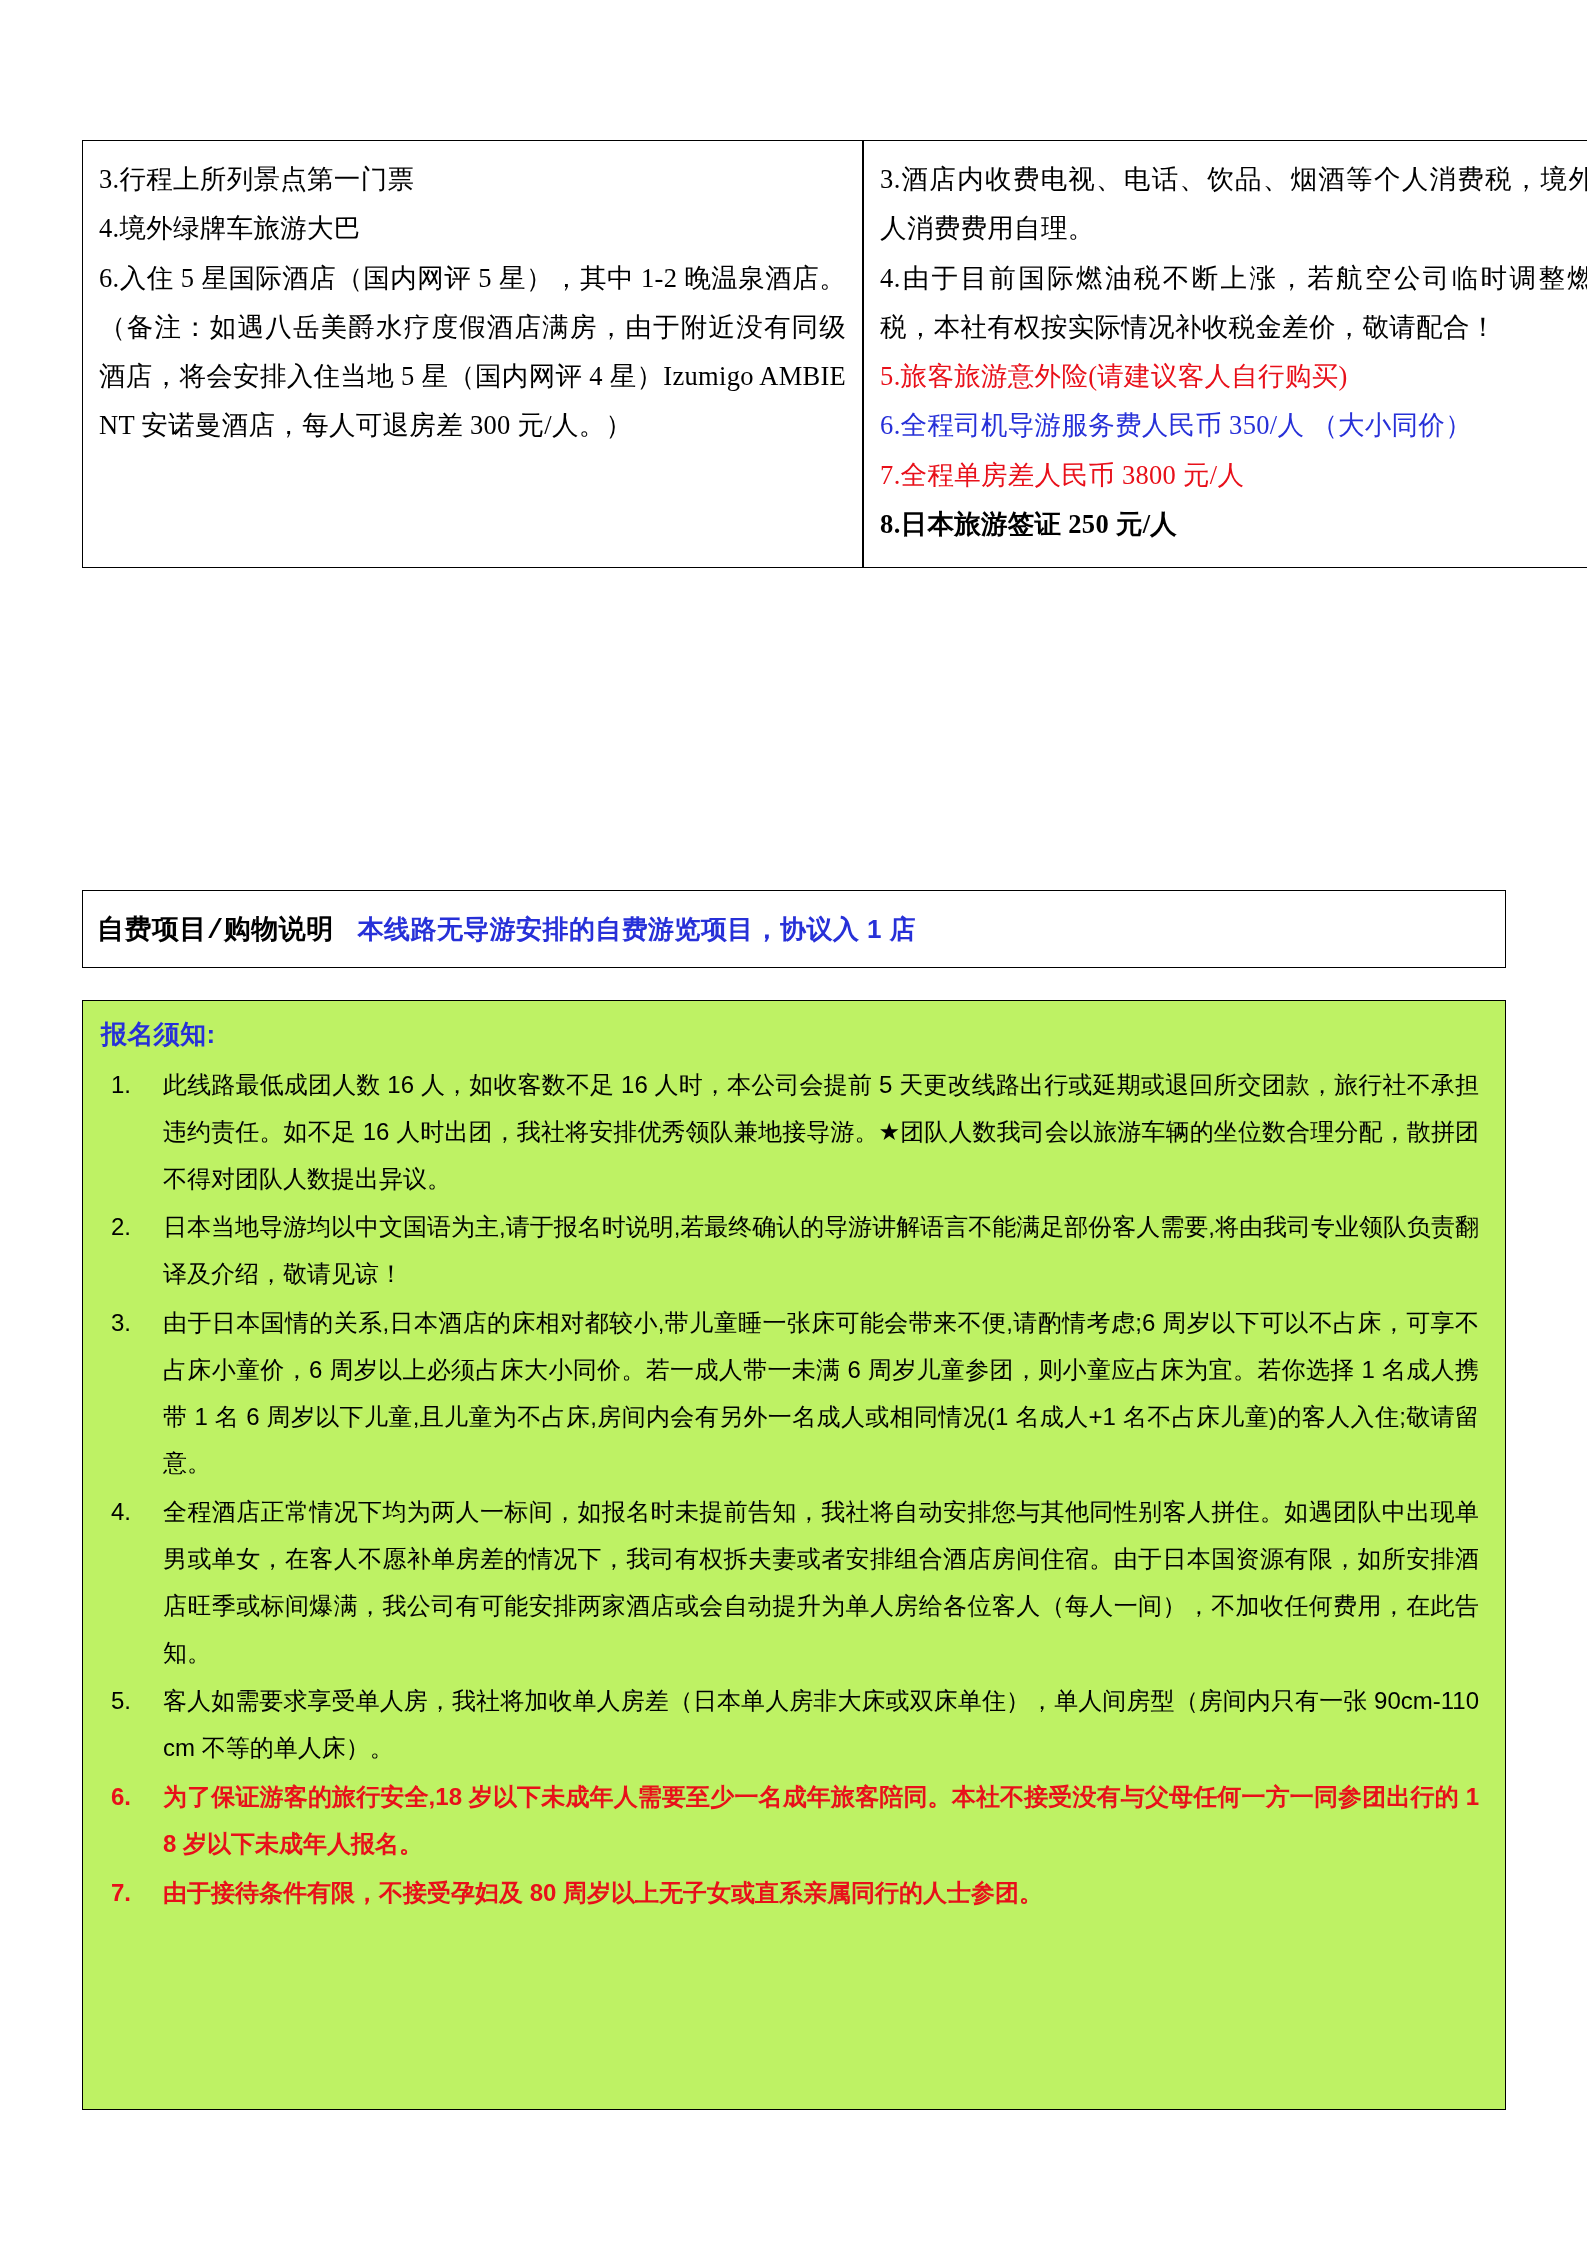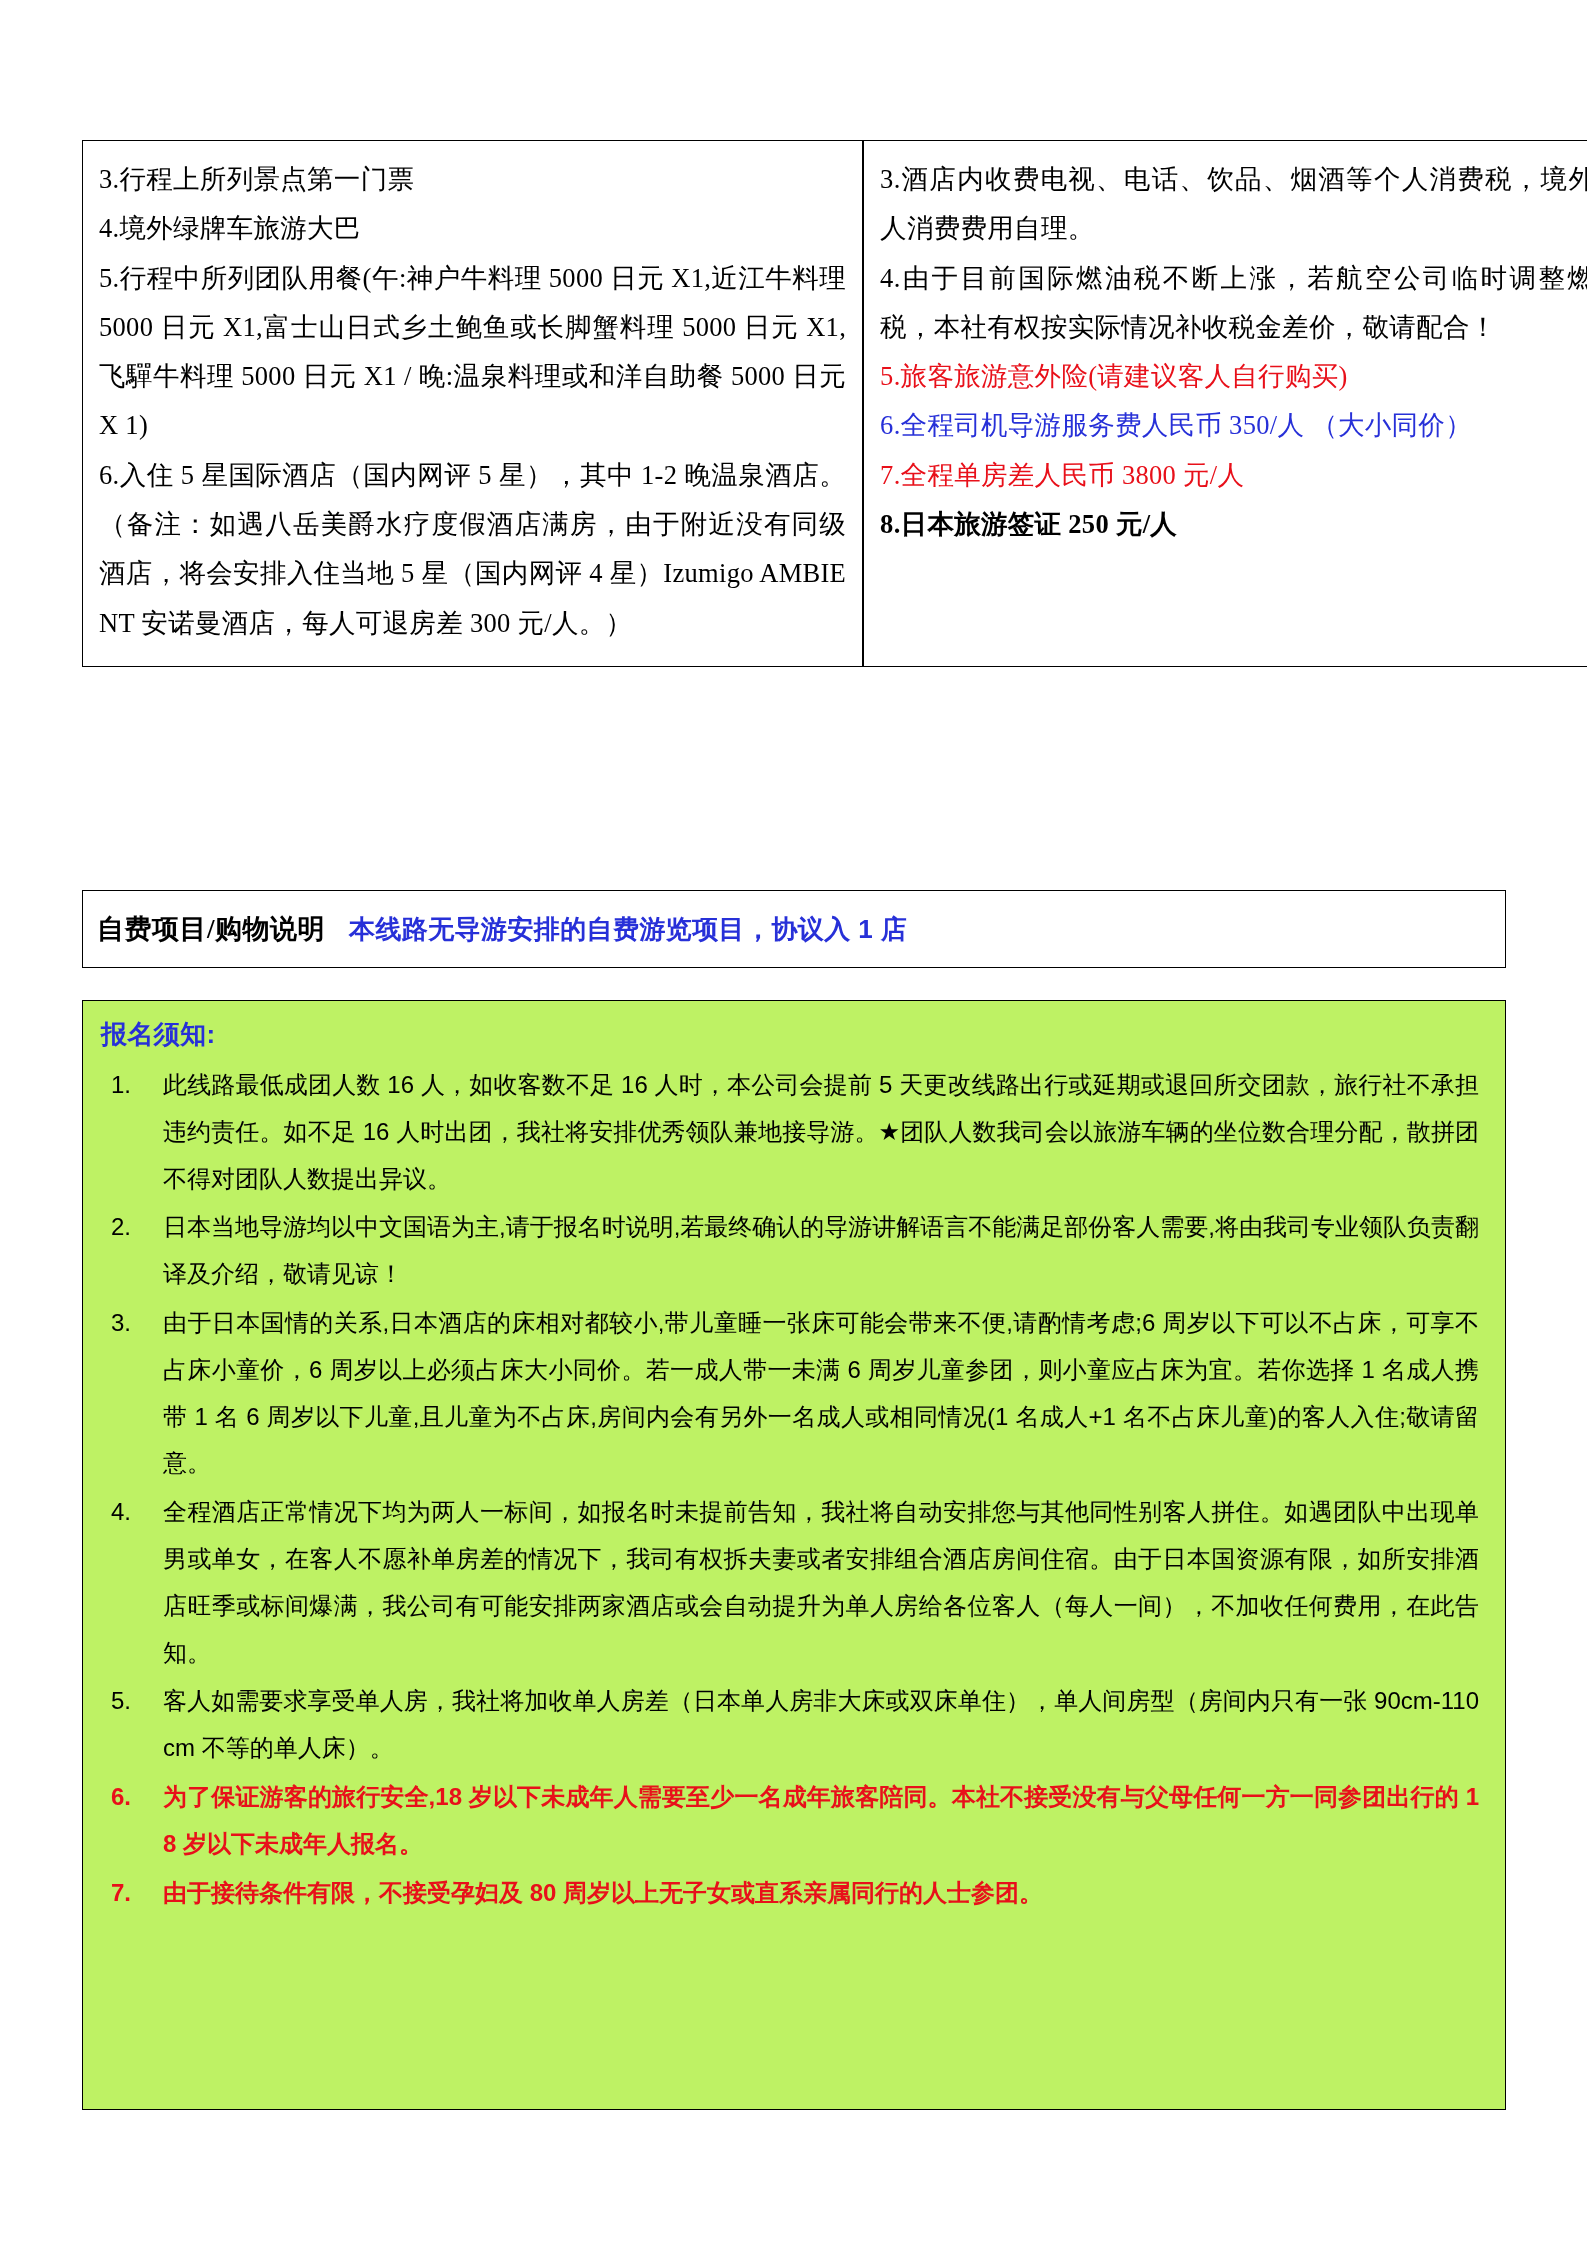--- a/index.html
+++ b/index.html
@@ -66,21 +66,21 @@
     width: 1424px;
     height: 78px;
     border: 1px solid #000;
     box-sizing: border-box;
     display: flex;
     align-items: center;
     padding-left: 14px;
     background: #fff;
   }
   .selfpay-label {
-    font-family: Liberation Serif, serif;
+    font-family: Liberation Mono, monospace;
     font-weight: bold;
     font-size: 27px;
     color: #000;
     letter-spacing: 0.5px;
   }
   .selfpay-value {
     font-family: "Liberation Sans", "DejaVu Sans", sans-serif;
     font-weight: bold;
     font-size: 26px;
     color: #2730d8;
@@ -143,21 +143,20 @@
 </head>
 <body>
 
 <div class="page">
 
   <div class="cost-table">
 
     <div class="col col-left">
       <div class="cost-line">3.行程上所列景点第一门票</div>
       <div class="cost-line">4.境外绿牌车旅游大巴</div>
-      <div class="cost-line">5.行程中所列团队用餐(午:神户牛料理 5000 日元 X1,近江牛料理 5000 日元 X1,富士山日式乡土鲍鱼或长脚蟹料理 5000 日元 X1,飞驒牛料理 5000 日元 X1 / 晚:温泉料理或和洋自助餐 5000 日元 X 1)</div>
       <div class="cost-line">6.入住 5 星国际酒店（国内网评 5 星），其中 1-2 晚温泉酒店。（备注：如遇八岳美爵水疗度假酒店满房，由于附近没有同级酒店，将会安排入住当地 5 星（国内网评 4 星）Izumigo AMBIENT 安诺曼酒店，每人可退房差 300 元/人。）</div>
     </div>
 
     <div class="col col-right">
       <div class="cost-line clr-black">3.酒店内收费电视、电话、饮品、烟酒等个人消费税，境外个人消费费用自理。</div>
       <div class="cost-line clr-black">4.由于目前国际燃油税不断上涨，若航空公司临时调整燃油税，本社有权按实际情况补收税金差价，敬请配合！</div>
       <div class="cost-line clr-red">5.旅客旅游意外险(请建议客人自行购买)</div>
       <div class="cost-line clr-blue">6.全程司机导游服务费人民币 350/人 （大小同价）</div>
       <div class="cost-line clr-red">7.全程单房差人民币 3800 元/人</div>
       <div class="cost-line clr-black bold">8.日本旅游签证 250 元/人</div>

